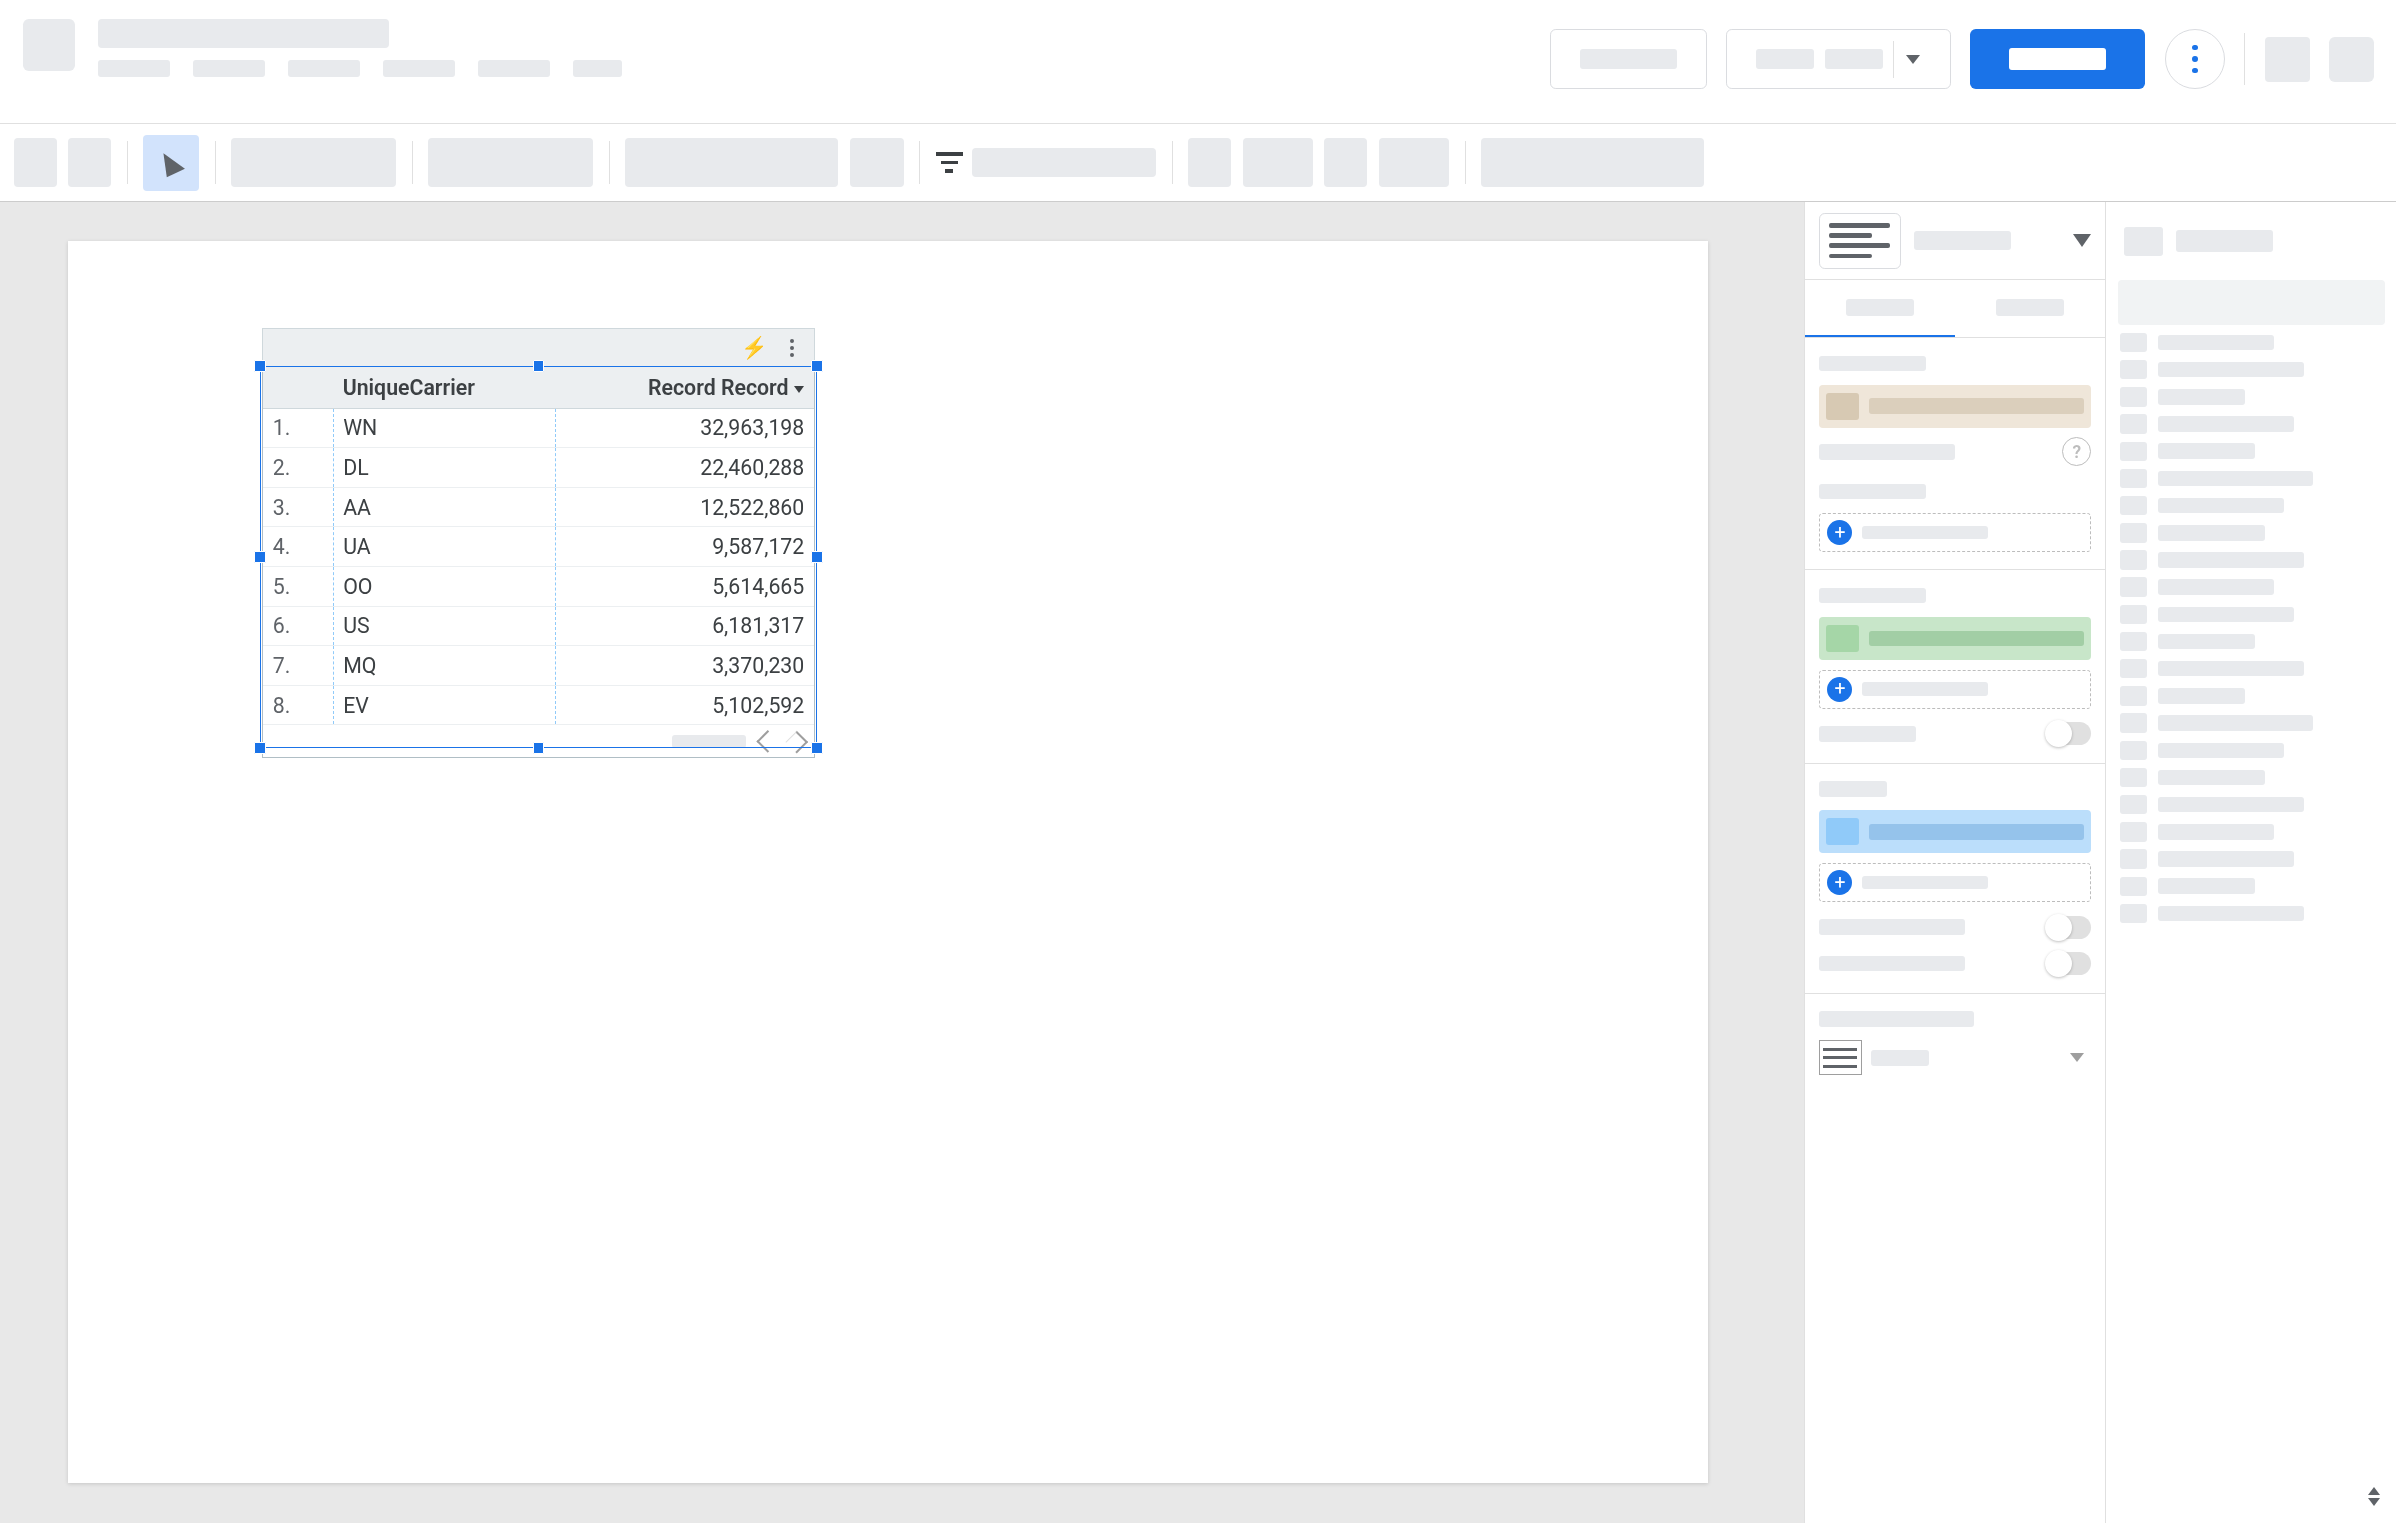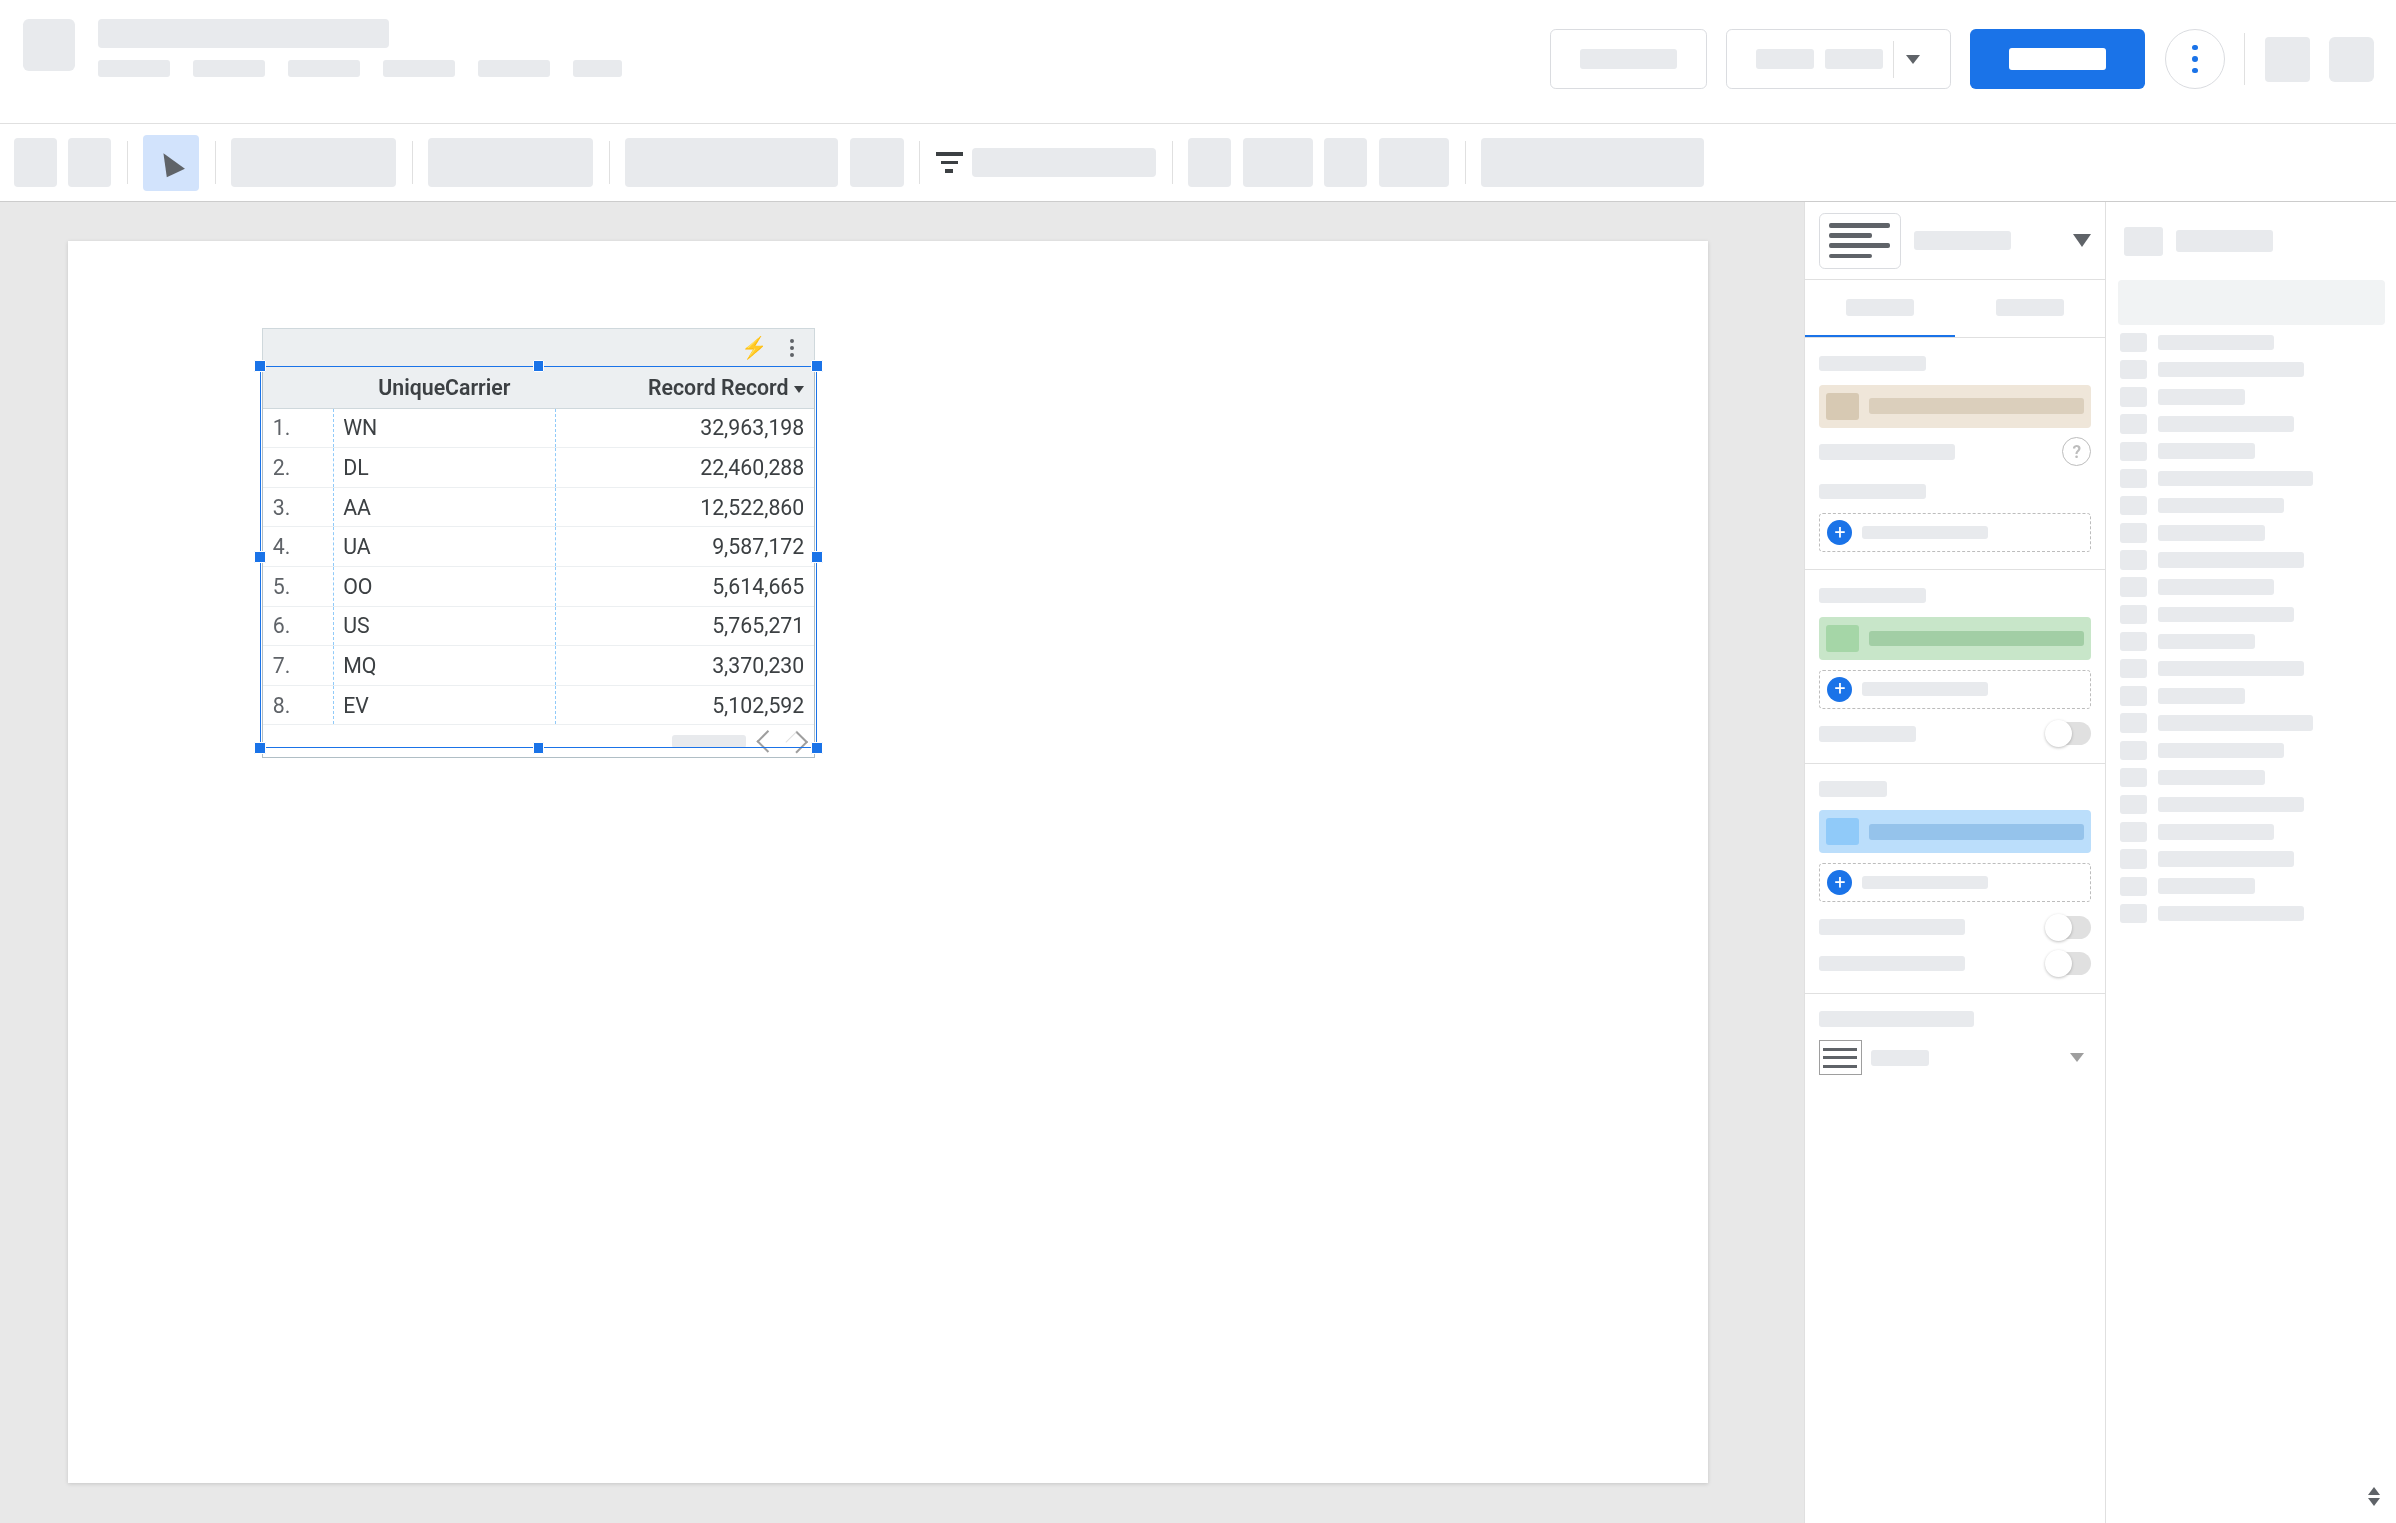--- a/index.html
+++ b/index.html
@@ -122,21 +122,21 @@
     border:1px solid #cfd8dc; border-bottom:none; padding-right:5.8px; gap:3.9px;
   }
   .act-icon { width:33px;height:29px;display:flex;align-items:center;justify-content:center;border-radius:3.9px; }
   .bolt { font-size:21.3px;color:#5f6368;line-height:1; }
   .vdots-s { width:3.9px; display:flex;flex-direction:column;gap:2.9px;}
   .vdots-s span{width:3.9px;height:3.9px;border-radius:50%;background:#5f6368;}
 
   .tbl { width:100%; border:1px solid #b0bec5; border-top:none; background:#fff; }
   .tbl table { width:100%; border-collapse:collapse; font-size:21.3px; }
   .tbl th {
-    background:#eceff1; font-weight:600; text-align:center; padding:7.8px 9.7px;
+    background:#eceff1; font-weight:600; text-align:left; padding:7.8px 9.7px;
     border-bottom:1px solid #cfd8dc; color:#3c4043; position:relative;
   }
   .tbl th.num { text-align:right; }
   .tbl th.idx { width:70px; }
   .tbl th .sort-ind { display:inline-block;margin-left:5.8px;width:0;height:0;border-left:5.8px solid transparent;border-right:5.8px solid transparent;border-top:7.8px solid #3c4043;vertical-align:middle;}
   .tbl td { padding:6.8px 9.7px; border-bottom:1px solid #eceff1; }
   .tbl td.idx { text-align:left; color:#5f6368; width:70px; border-right:1px dashed #90caf9;}
   .tbl td.carrier { border-right:1px dashed #90caf9; }
   .tbl td.num { text-align:right; }
   .tbl tr:last-child td { border-bottom:none; }
@@ -371,21 +371,21 @@
                   <td class="num">9,587,172</td>
                 </tr>
                 <tr>
                   <td class="idx">5.</td>
                   <td class="carrier">OO</td>
                   <td class="num">5,614,665</td>
                 </tr>
                 <tr>
                   <td class="idx">6.</td>
                   <td class="carrier">US</td>
-                  <td class="num">5,765,271</td>
+                  <td class="num">6,181,317</td>
                 </tr>
                 <tr>
                   <td class="idx">7.</td>
                   <td class="carrier">MQ</td>
                   <td class="num">3,370,230</td>
                 </tr>
                 <tr>
                   <td class="idx">8.</td>
                   <td class="carrier">EV</td>
                   <td class="num">5,102,592</td>

